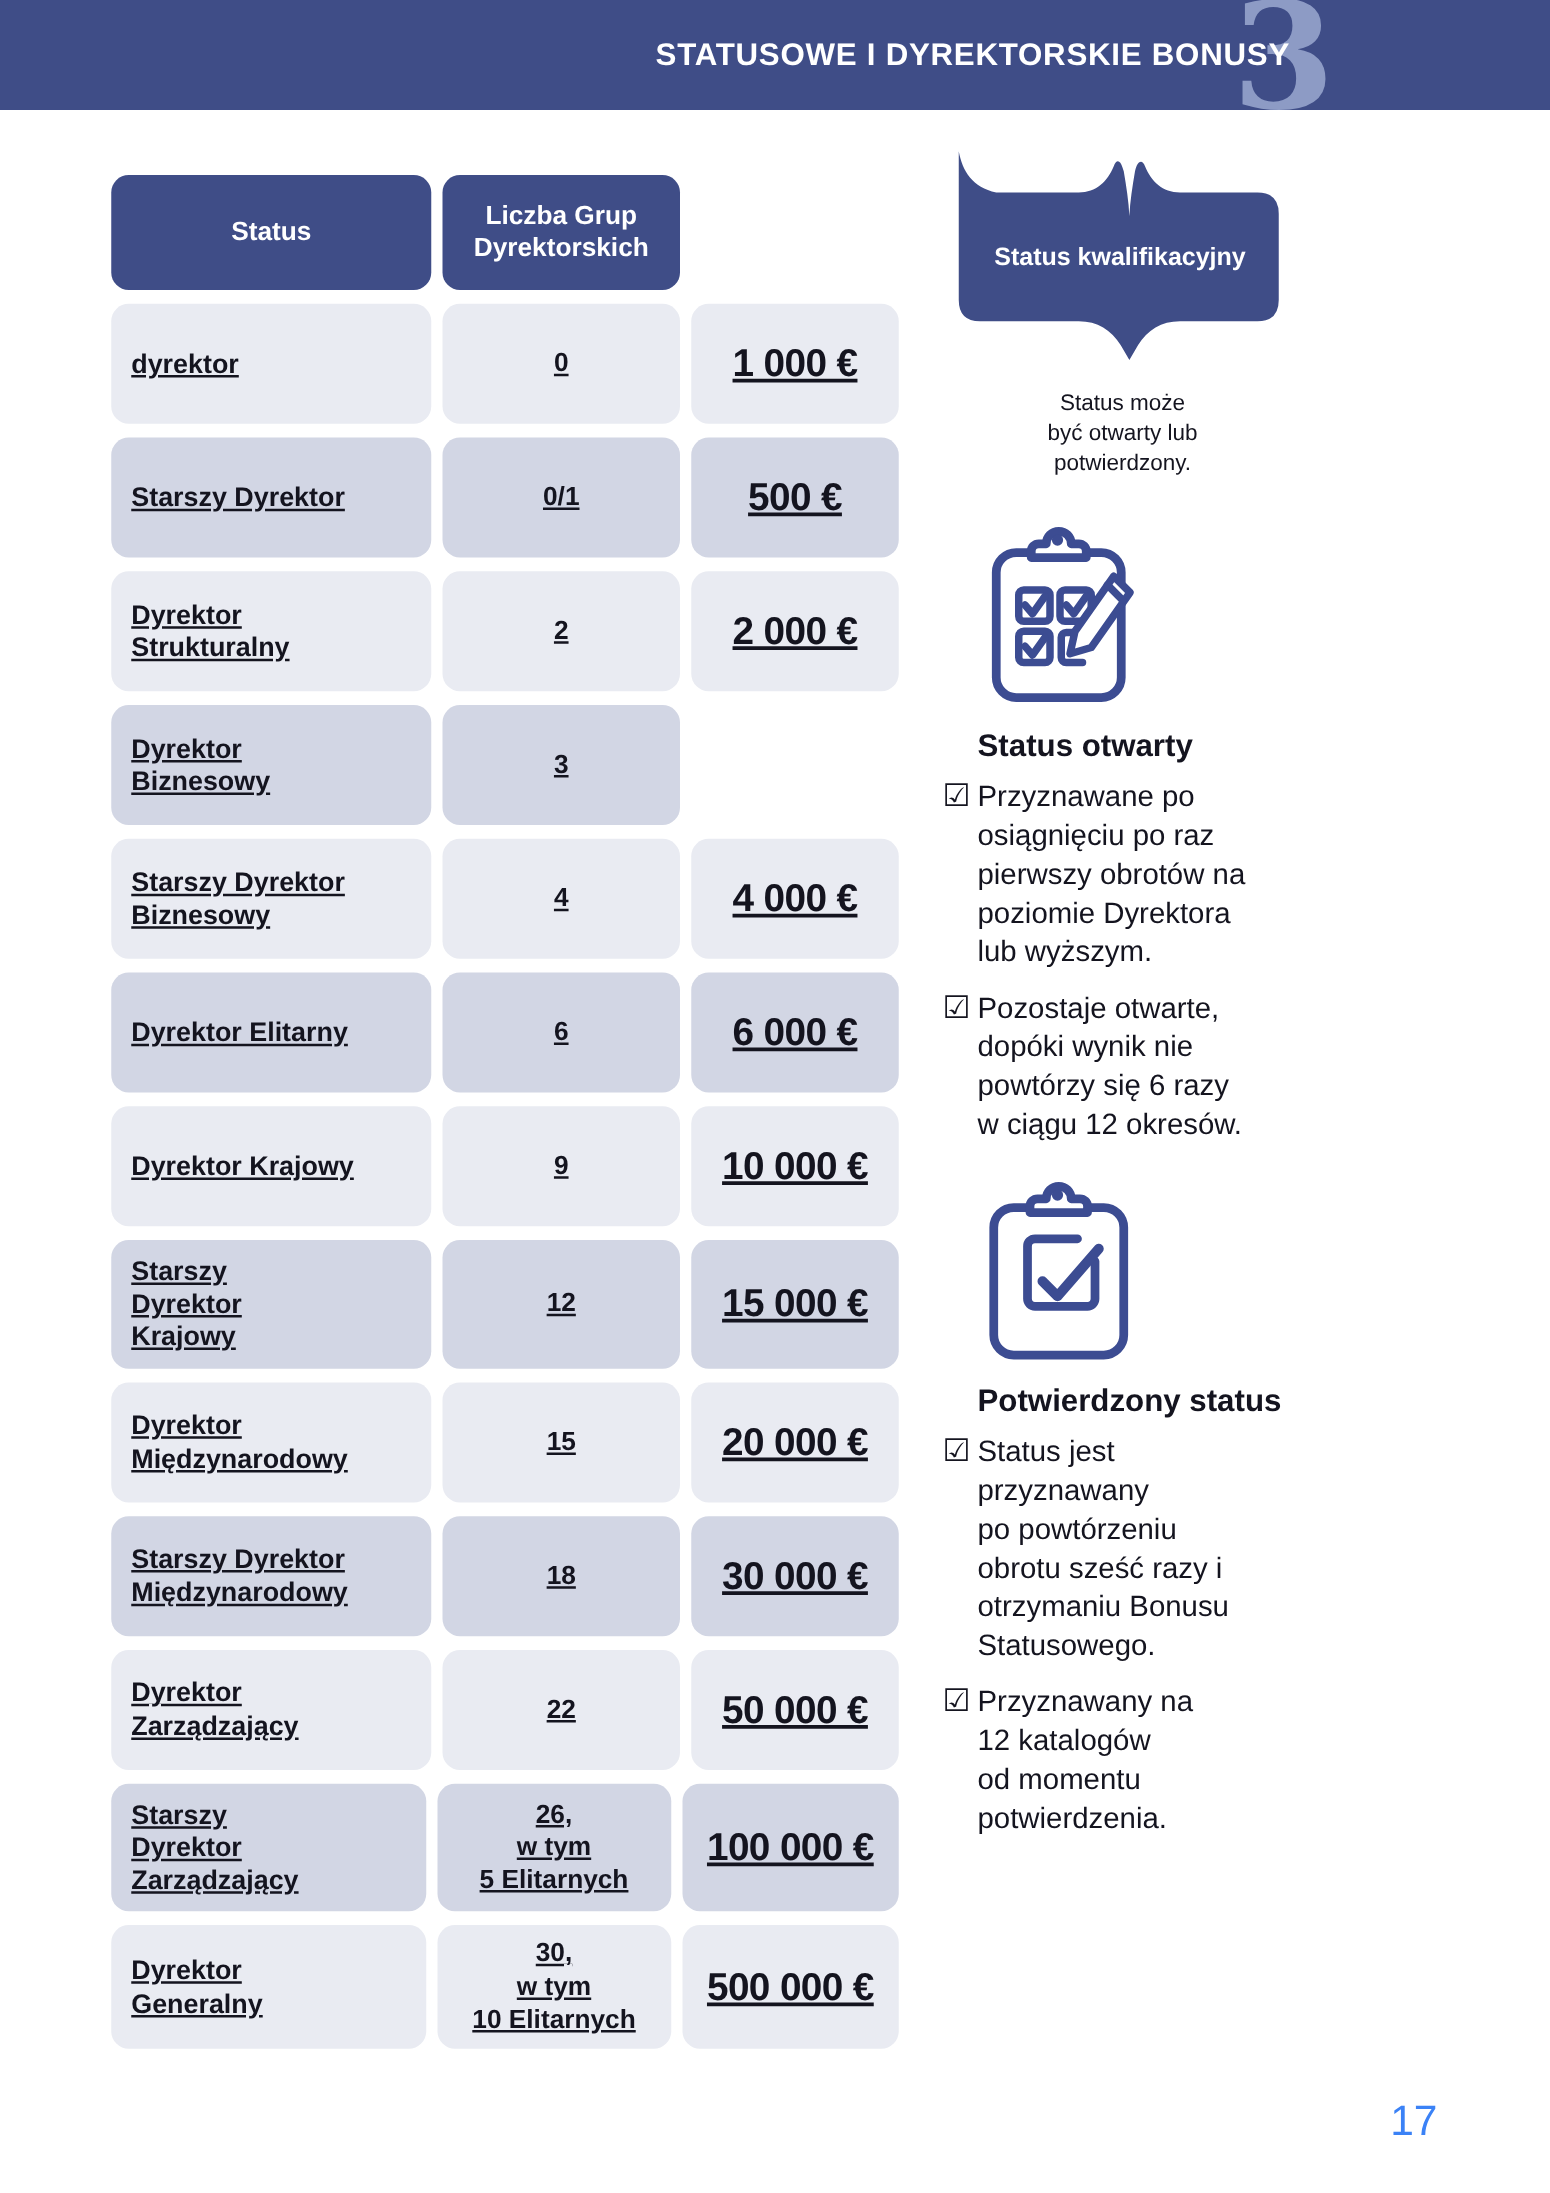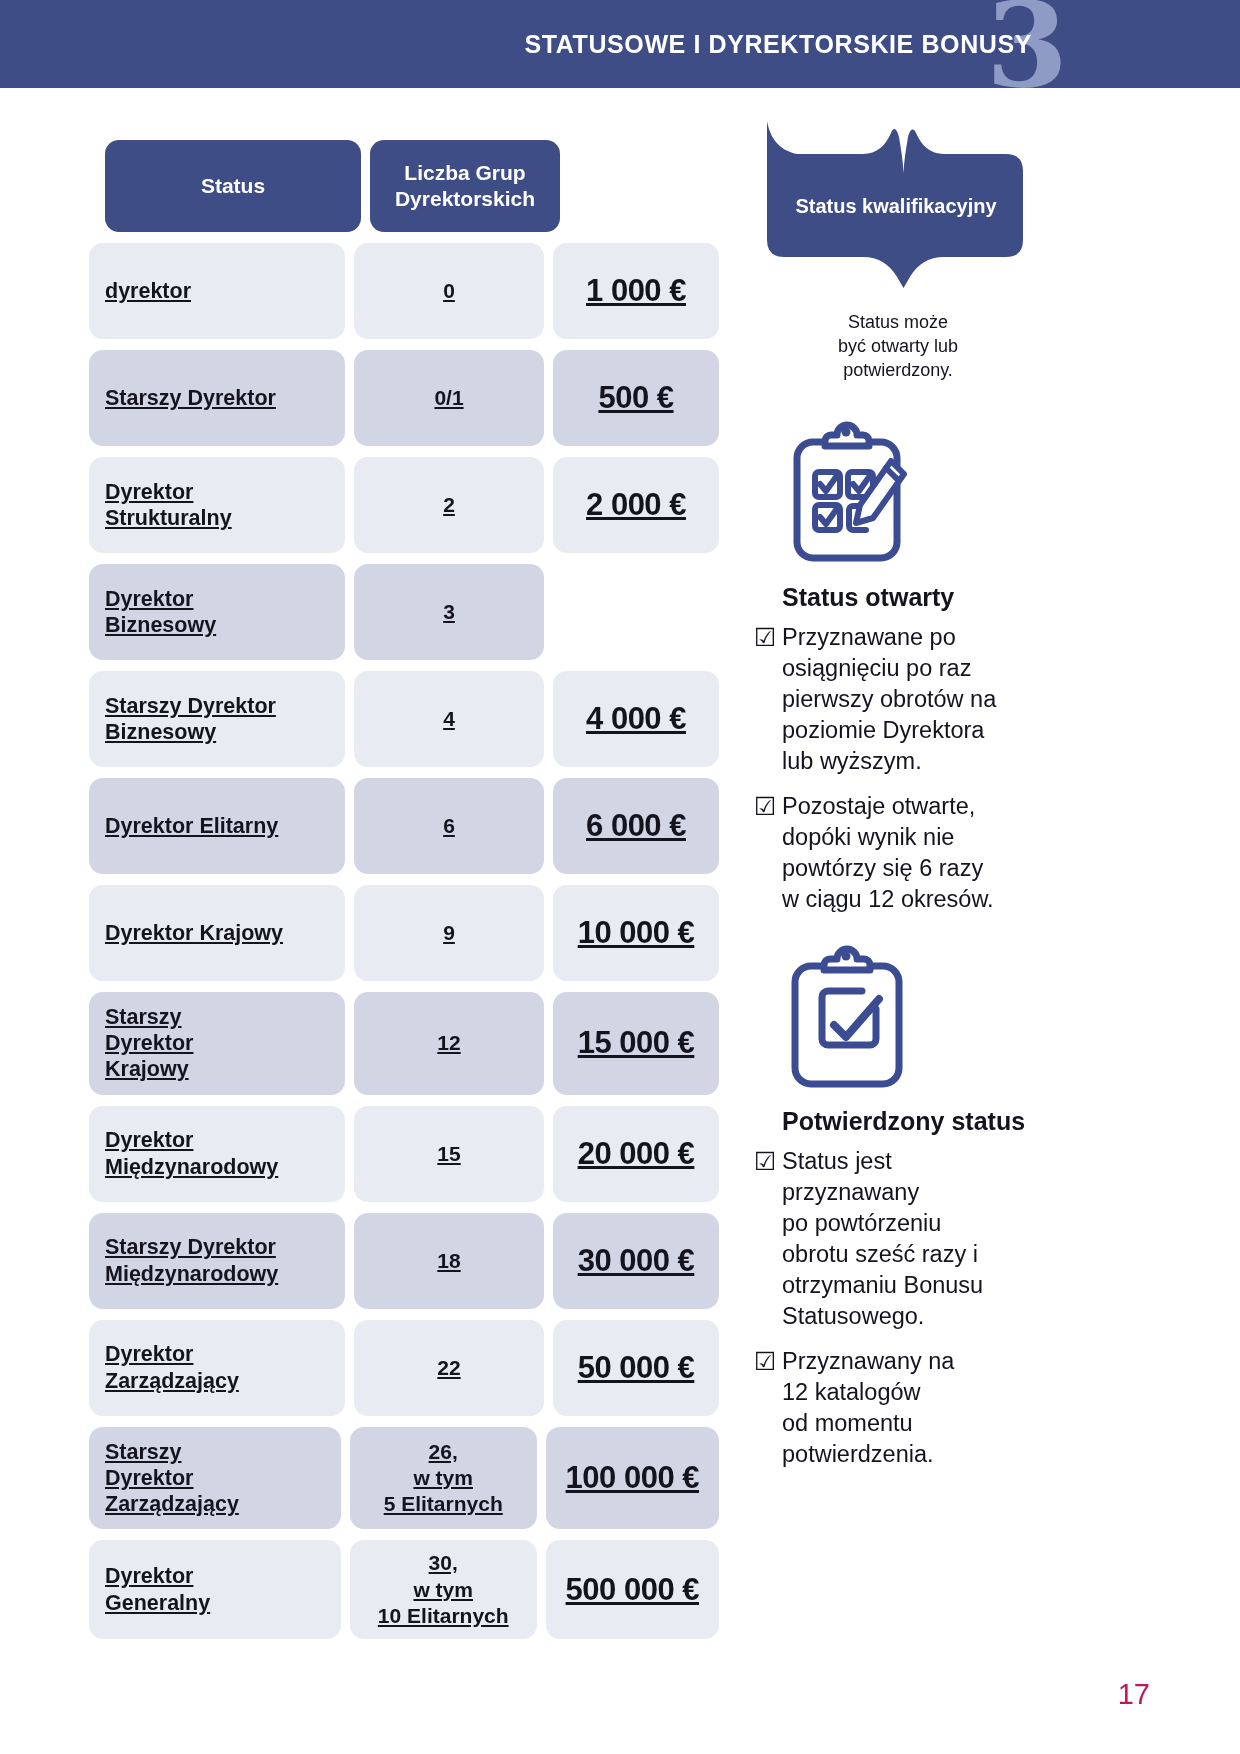--- a/index.html
+++ b/index.html
@@ -42,21 +42,21 @@
     position: absolute; left: 89px; top: 140px;
     width: 630px;
     display: flex; flex-direction: column;
     gap: 11px;
   }
   .t-row {
     display: flex;
     gap: 9px;
     min-height: 96px;
   }
-  .t-row.head { min-height: 92px; margin-left: 16px; }
+  .t-row.head { min-height: 92px; }
   .cell {
     border-radius: 14px;
     display: flex; align-items: center;
     white-space: pre-line;
   }
   .c1 { width: 256px; }
   .c2 { width: 190px; justify-content: center; text-align: center; }
   .c3 { flex: 1; justify-content: center; text-align: center; }
   .th {
     background: #3f4d87;
@@ -129,21 +129,21 @@
     color: #14141f;
   }
   .li-text {
     font-size: 23.5px;
     line-height: 1.32;
     white-space: pre-line;
   }
 
   .page-num {
     position: absolute; top: 1678px; right: 90px;
-    font-size: 29px; color: #be185d;
+    font-size: 34px; color: #3b82f6;
   }
 </style>
 </head>
 <body>
 
 <header class="topbar">
   <div class="chapter-num">3</div>
   <div class="topbar-title">STATUSOWE I DYREKTORSKIE BONUSY</div>
 </header>
 

